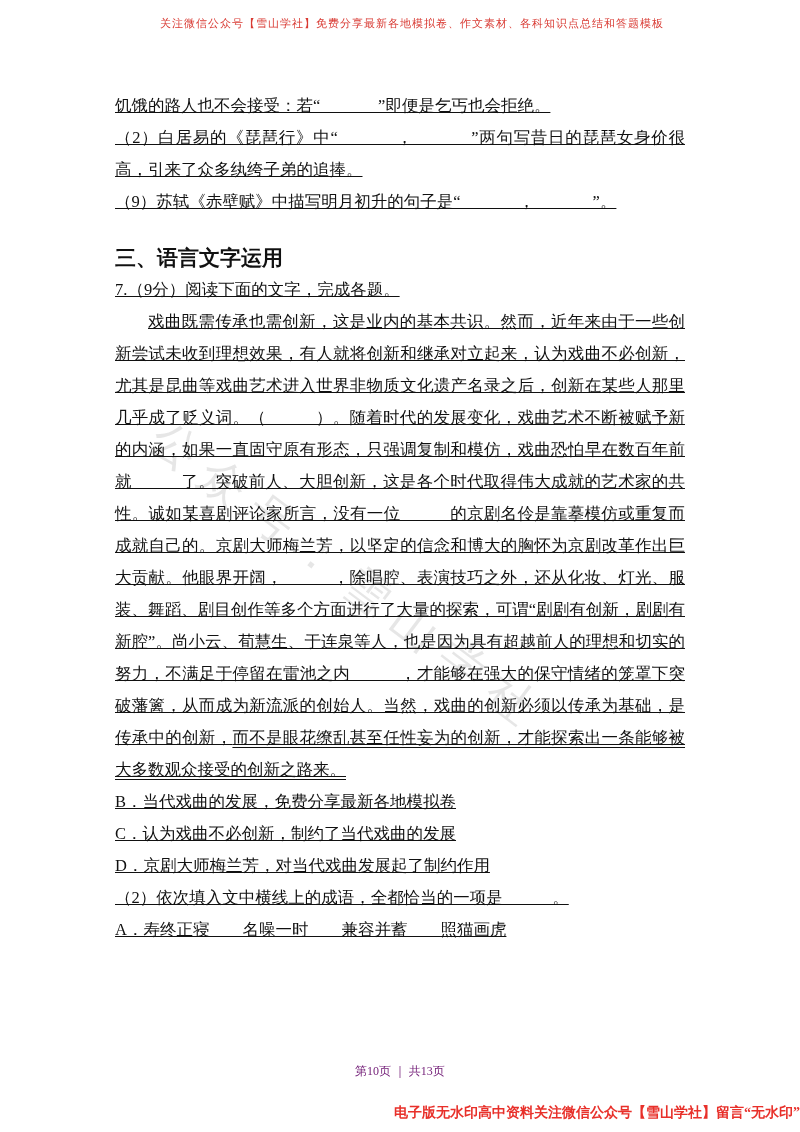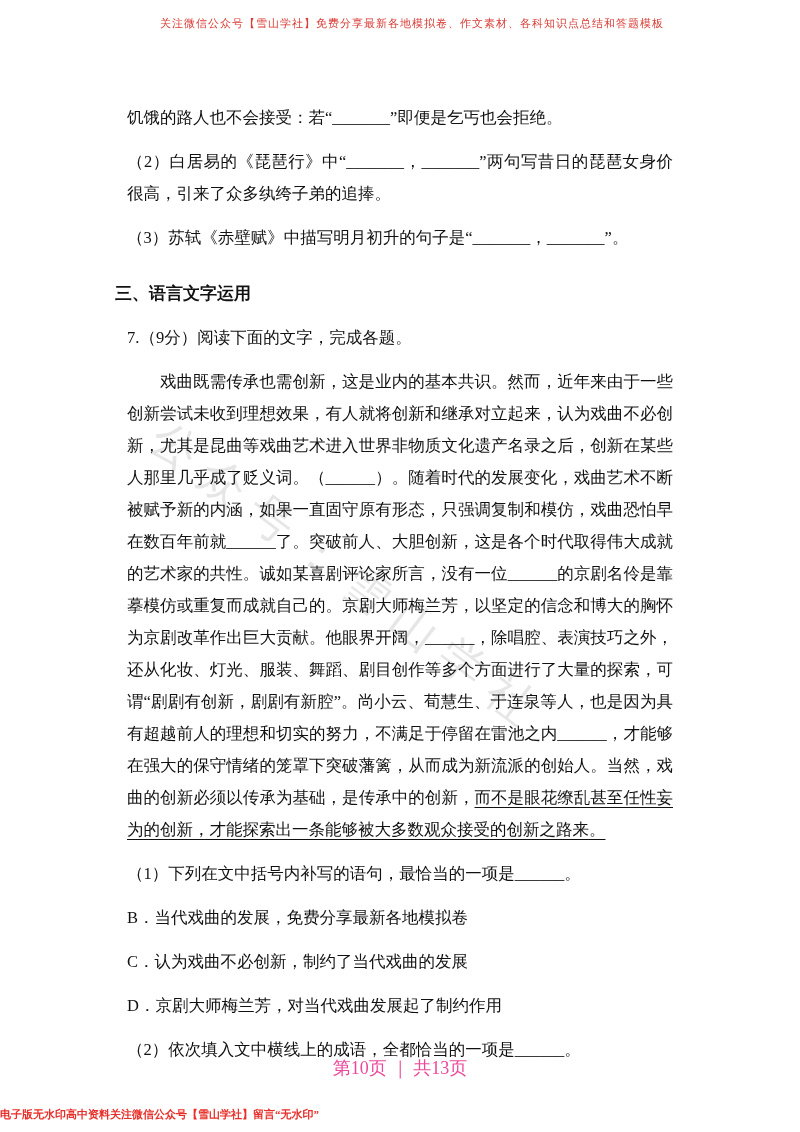--- a/index.html
+++ b/index.html
@@ -47,92 +47,93 @@
     position: absolute;
     left: 115px;
     top: 90px;
     width: 570px;
     font-size: 16.5px;
     line-height: 32px;
     text-align: justify;
     z-index: 2;
   }
   .content p {
-    margin: 12px;
+    margin: 0;
+    text-decoration: underline;
   }
   .section-title {
     margin: 0;
     margin-top: 24px;
-    font-size: 17px;
+    font-size: 21px;
     font-weight: bold;
     line-height: 32px;
   }
   .passage {
     text-indent: 2em;
   }
   .underlined {
     text-decoration: underline;
     text-underline-offset: 4px;
   }
   .footer {
     position: absolute;
     left: 0;
     bottom: 52px;
     width: 100%;
     text-align: center;
-    font-size: 18px;
-    color: #ec4899;
+    font-size: 12px;
+    color: #701a75;
     z-index: 2;
   }
   .bottom-notice {
     position: absolute;
     left: 0;
     bottom: 10px;
     width: 100%;
-    text-align: left;
-    font-size: 11px;
+    text-align: right;
+    font-size: 14px;
     font-weight: bold;
     color: #e8302a;
     z-index: 2;
   }
 </style>
 </head>
 <body>
 
 <div class="page">
 
   <div class="top-notice">关注微信公众号【雪山学社】免费分享最新各地模拟卷、作文素材、各科知识点总结和答题模板</div>
 
   <div class="watermark">公众号：雪山学社</div>
 
   <div class="content">
 
     <p>饥饿的路人也不会接受：若“_______”即便是乞丐也会拒绝。</p>
 
     <p>（2）白居易的《琵琶行》中“_______，_______”两句写昔日的琵琶女身价很高，引来了众多纨绔子弟的追捧。</p>
 
-    <p>（3）苏轼《赤壁赋》中描写明月初升的句子是“_______，_______”。</p>
+    <p>（9）苏轼《赤壁赋》中描写明月初升的句子是“_______，_______”。</p>
 
     <h3 class="section-title">三、语言文字运用</h3>
 
     <p>7.（9分）阅读下面的文字，完成各题。</p>
 
     <p class="passage"><span>戏曲既需传承也需创新，这是业内的基本共识。然而，近年来由于一些创新尝试未收到理想效果，有人就将创新和继承对立起来，认为戏曲不必创新，尤其是昆曲等戏曲艺术进入世界非物质文化遗产名录之后，创新在某些人那里几乎成了贬义词。（______）。随着时代的发展变化，戏曲艺术不断被赋予新的内涵，如果一直固守原有形态，只强调复制和模仿，戏曲恐怕早在数百年前就______了。突破前人、大胆创新，这是各个时代取得伟大成就的艺术家的共性。诚如某喜剧评论家所言，没有一位______的京剧名伶是靠摹模仿或重复而成就自己的。京剧大师梅兰芳，以坚定的信念和博大的胸怀为京剧改革作出巨大贡献。他眼界开阔，______，除唱腔、表演技巧之外，还从化妆、灯光、服装、舞蹈、剧目创作等多个方面进行了大量的探索，可谓“剧剧有创新，剧剧有新腔”。尚小云、荀慧生、于连泉等人，也是因为具有超越前人的理想和切实的努力，不满足于停留在雷池之内______，才能够在强大的保守情绪的笼罩下突破藩篱，从而成为新流派的创始人。当然，戏曲的创新必须以传承为基础，是传承中的创新，</span><span class="underlined">而不是眼花缭乱甚至任性妄为的创新，才能探索出一条能够被大多数观众接受的创新之路来。</span></p>
 
-    <p>（1）下列在文中括号内补写的语句，最恰当的一项是______。</p>
 
 
     <p>B．当代戏曲的发展，免费分享最新各地模拟卷</p>
 
     <p>C．认为戏曲不必创新，制约了当代戏曲的发展</p>
 
     <p>D．京剧大师梅兰芳，对当代戏曲发展起了制约作用</p>
 
     <p>（2）依次填入文中横线上的成语，全都恰当的一项是______。</p>
 
+    <p>A．寿终正寝　　名噪一时　　兼容并蓄　　照猫画虎</p>
 
   </div>
 
   <div class="footer">第10页 ｜ 共13页</div>
 
   <div class="bottom-notice">电子版无水印高中资料关注微信公众号【雪山学社】留言“无水印”</div>
 
 </div>
 
 </body></html>

